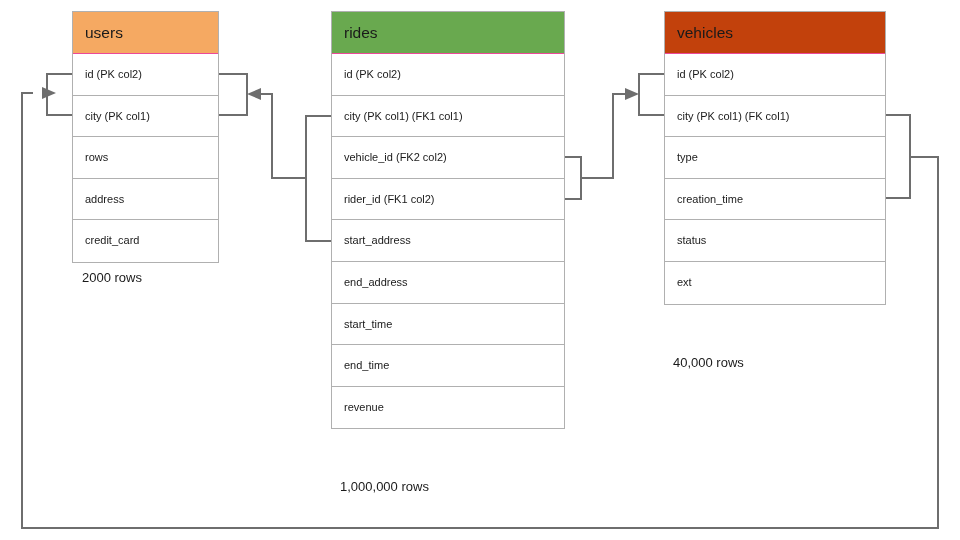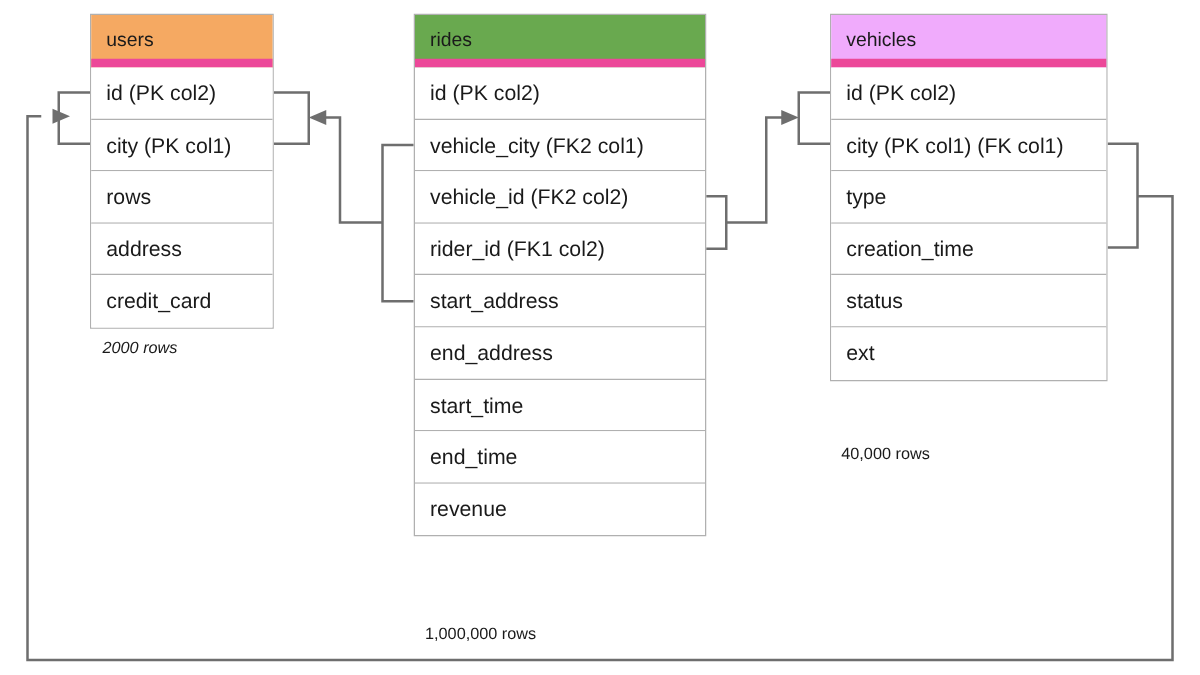--- a/index.html
+++ b/index.html
@@ -22,30 +22,30 @@
     border: 1px solid #b0b0b0;
     background: #ffffff;
   }
   .entity-header {
     box-sizing: border-box;
     height: 42px;
     line-height: 42px;
     padding: 0 0 0 12px;
     font-size: 15.5px;
     color: #1a1a1a;
-    border-bottom: 7px solid #ec4899;
+    border-bottom: 1px solid #ec4899;
     white-space: nowrap;
     overflow: hidden;
   }
   .entity-field {
     box-sizing: border-box;
     height: 41.6px;
     line-height: 41.6px;
     padding: 0 0 0 12px;
-    font-size: 17px;
+    font-size: 11px;
     color: #1a1a1a;
     border-bottom: 1px solid #b0b0b0;
     background: #ffffff;
     white-space: nowrap;
     overflow: hidden;
   }
   .entity-field:last-child {
     border-bottom: none;
   }
   .rowcount {
@@ -113,38 +113,38 @@
   </svg>
 
   <div class="entity" style="left:72px; top:11px; width:147px;">
     <div class="entity-header" style="background:#f5a962;">users</div>
     <div class="entity-field">id (PK col2)</div>
     <div class="entity-field">city (PK col1)</div>
     <div class="entity-field">rows</div>
     <div class="entity-field">address</div>
     <div class="entity-field">credit_card</div>
   </div>
-  <div class="rowcount" style="left:82px; top:270px;font-style:italic;">2000 rows</div>
+  <div class="rowcount" style="left:82px; top:270px;">2000 rows</div>
 
   <div class="entity" style="left:331px; top:11px; width:234px;">
     <div class="entity-header" style="background:#69a94f;">rides</div>
     <div class="entity-field">id (PK col2)</div>
-    <div class="entity-field">vehicle_city (FK2 col1)</div>
+    <div class="entity-field">city (PK col1) (FK1 col1)</div>
     <div class="entity-field">vehicle_id (FK2 col2)</div>
     <div class="entity-field">rider_id (FK1 col2)</div>
     <div class="entity-field">start_address</div>
     <div class="entity-field">end_address</div>
     <div class="entity-field">start_time</div>
     <div class="entity-field">end_time</div>
     <div class="entity-field">revenue</div>
   </div>
-  <div class="rowcount" style="left:340px; top:479px;margin-top:20px;">1,000,000 rows</div>
+  <div class="rowcount" style="left:340px; top:479px;">1,000,000 rows</div>
 
   <div class="entity" style="left:664px; top:11px; width:222px;">
-    <div class="entity-header" style="background:#f0abfc;">vehicles</div>
+    <div class="entity-header" style="background:#c2410c;">vehicles</div>
     <div class="entity-field">id (PK col2)</div>
     <div class="entity-field">city (PK col1) (FK col1)</div>
     <div class="entity-field">type</div>
     <div class="entity-field">creation_time</div>
     <div class="entity-field">status</div>
     <div class="entity-field">ext</div>
   </div>
   <div class="rowcount" style="left:673px; top:355px;">40,000 rows</div>
 
 </div>

